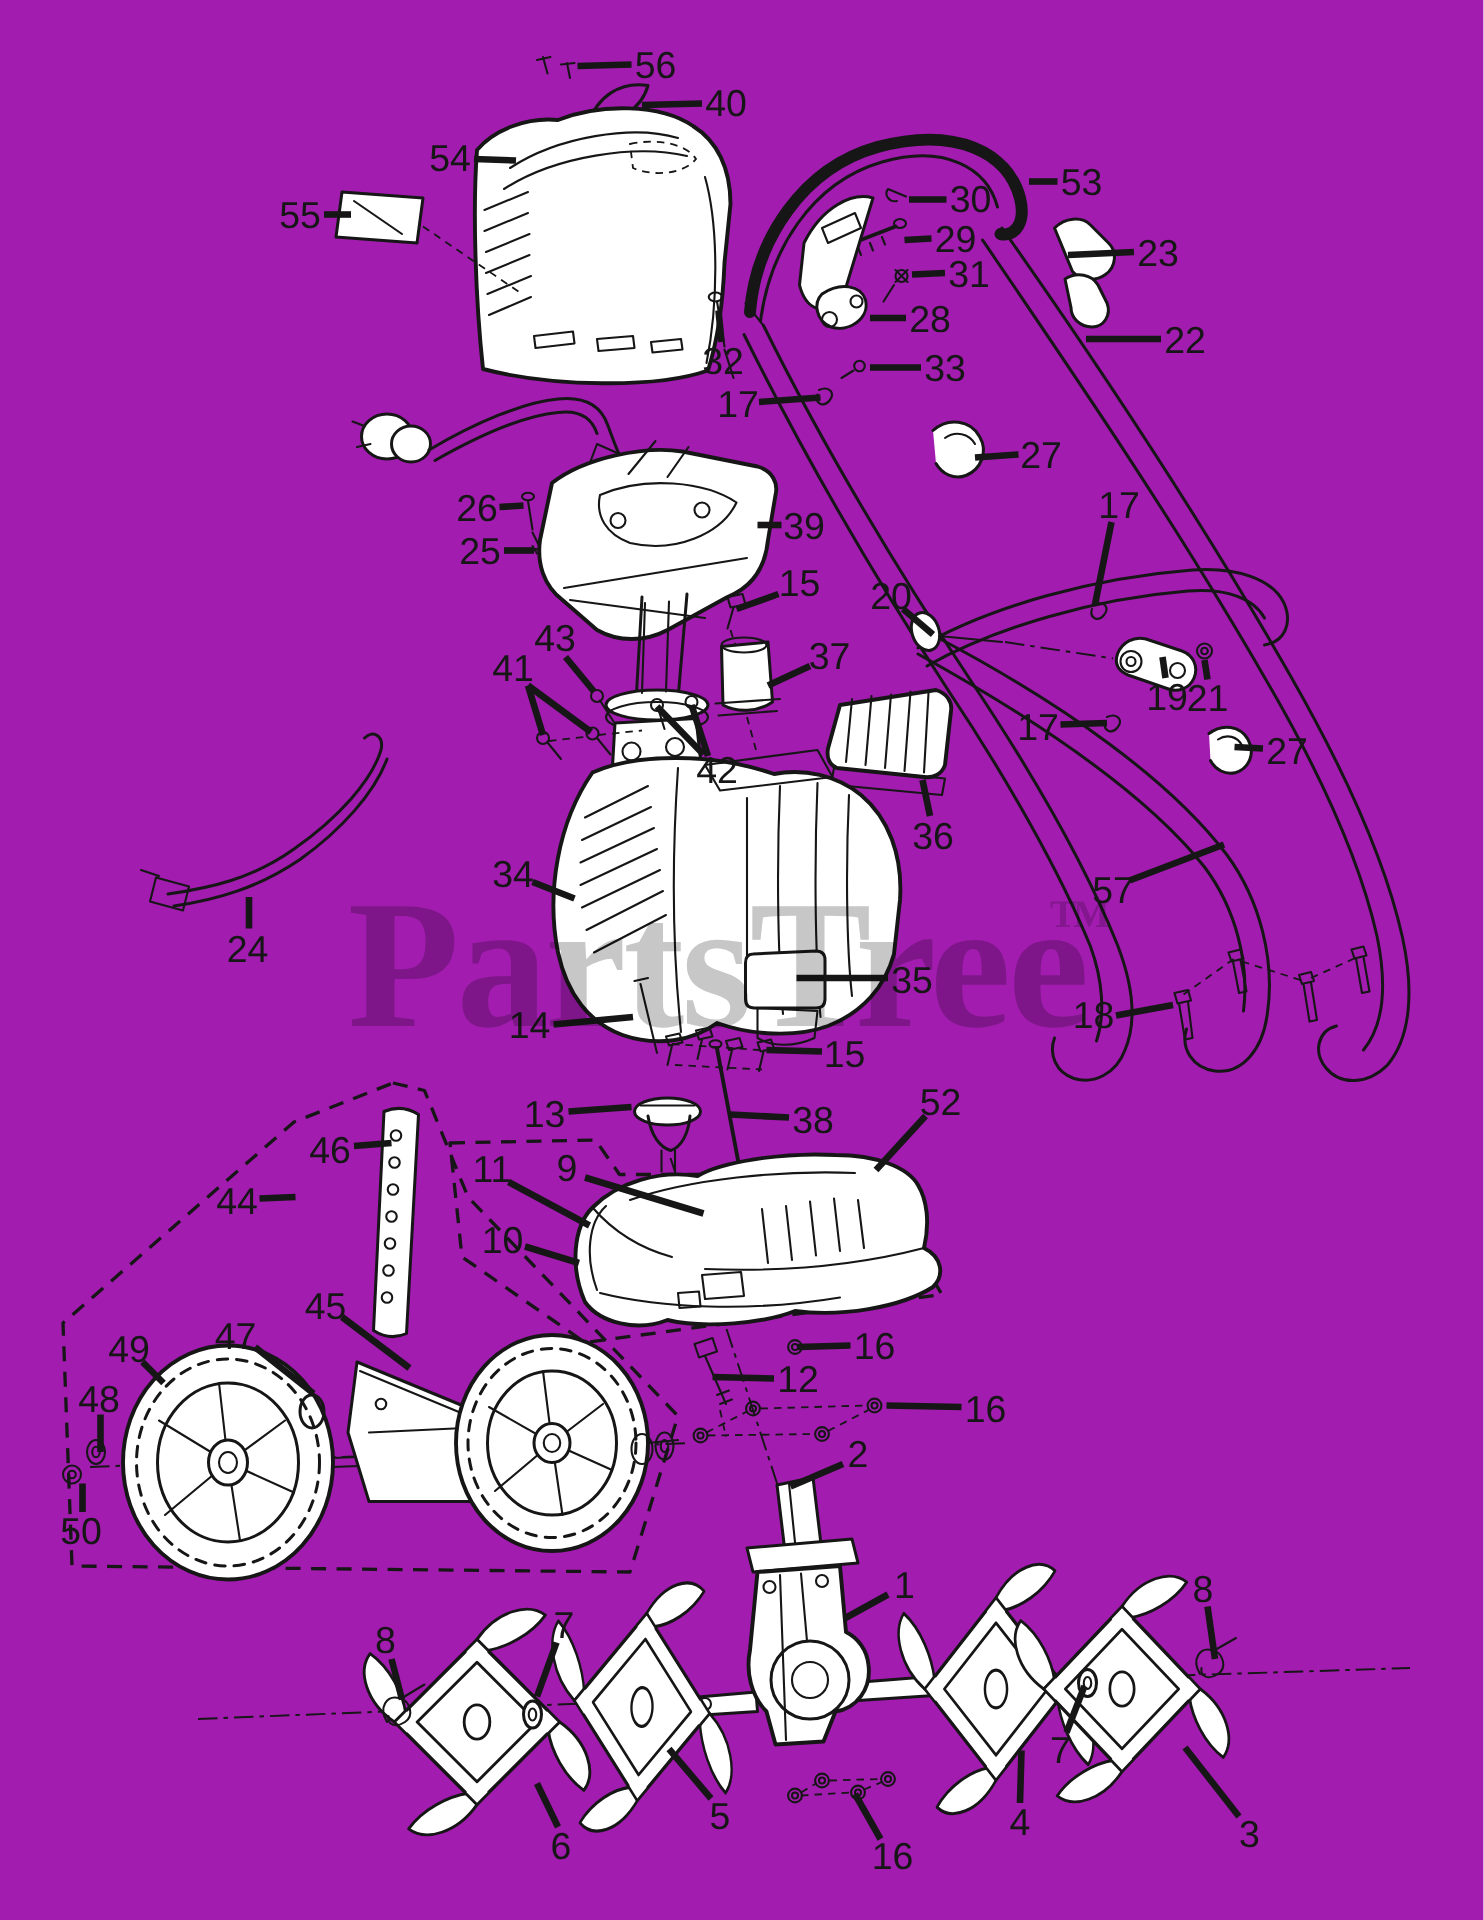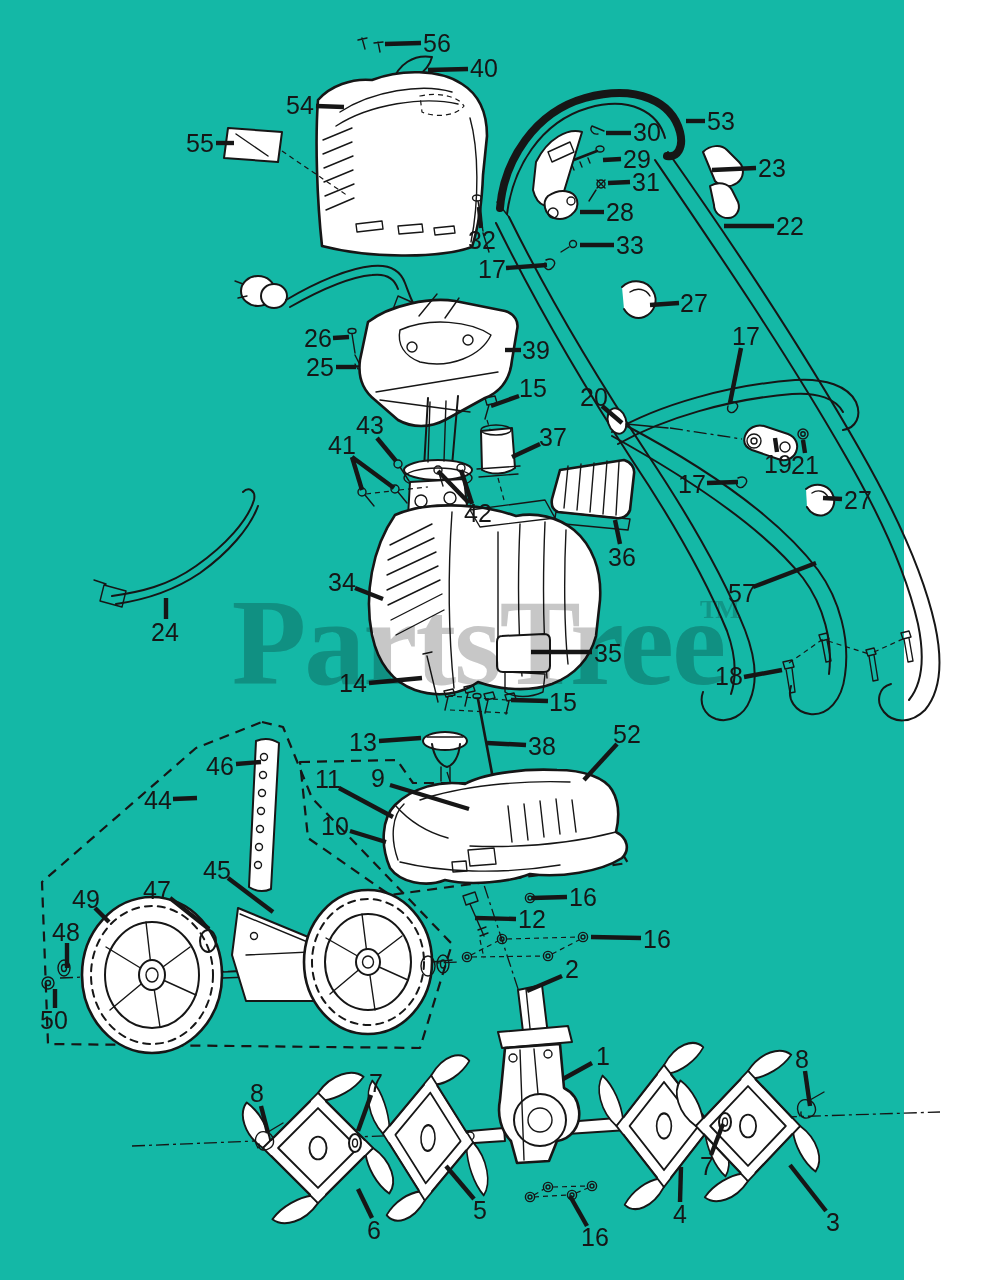--- a/index.html
+++ b/index.html
@@ -1,16 +1,16 @@
 <!DOCTYPE html>
 <html><head>
 <meta charset="utf-8">
 <style>
   html,body{margin:0;padding:0;background:#ffffff;width:989px;height:1280px;overflow:hidden;}
-  .stage{position:relative;width:904px;height:1280px;background:#14b8a6;}
+  .stage{position:relative;width:989px;height:1280px;background:#a21caf;}
   svg{display:block;}
   .ln{stroke:#161616;fill:none;stroke-width:2;stroke-linecap:round;stroke-linejoin:round;}
   .ln15{stroke:#161616;fill:none;stroke-width:1.4;stroke-linecap:round;stroke-linejoin:round;}
   .ln25{stroke:#161616;fill:none;stroke-width:2.6;stroke-linecap:round;stroke-linejoin:round;}
   .w{fill:#ffffff;}
   .thick{stroke:#161616;fill:none;stroke-width:8;stroke-linecap:round;}
   .dash{stroke:#161616;fill:none;stroke-width:2.2;stroke-dasharray:10 7;stroke-linejoin:round;}
   .dashthin{stroke:#161616;fill:none;stroke-width:1.2;stroke-dasharray:5 4;}
   .dd{stroke:#161616;fill:none;stroke-width:1.3;stroke-dasharray:13 4 3 4;}
   .leader{stroke:#161616;stroke-width:4.4;fill:none;}

